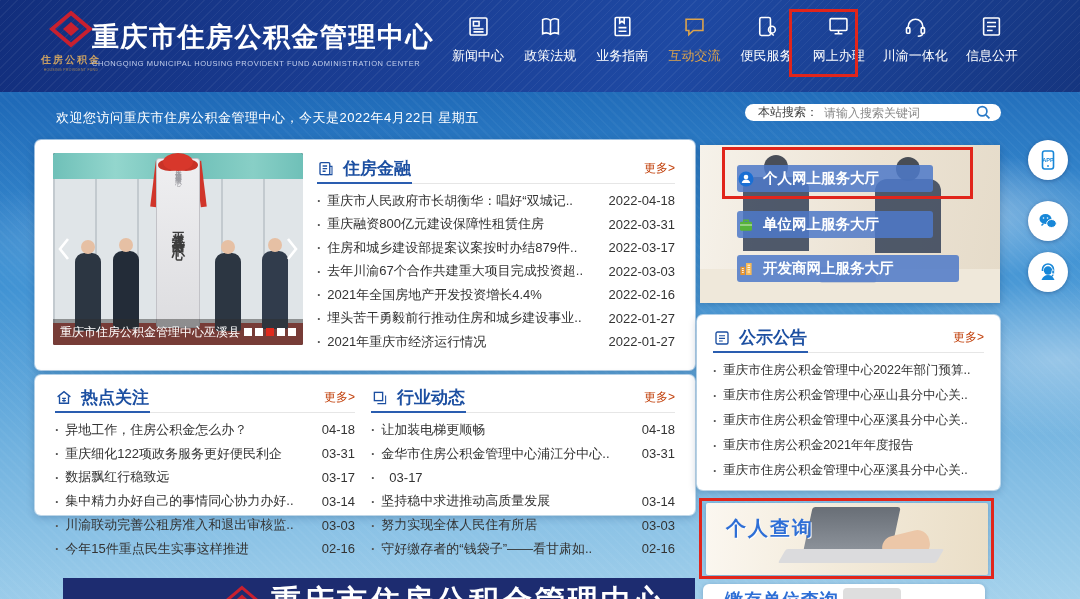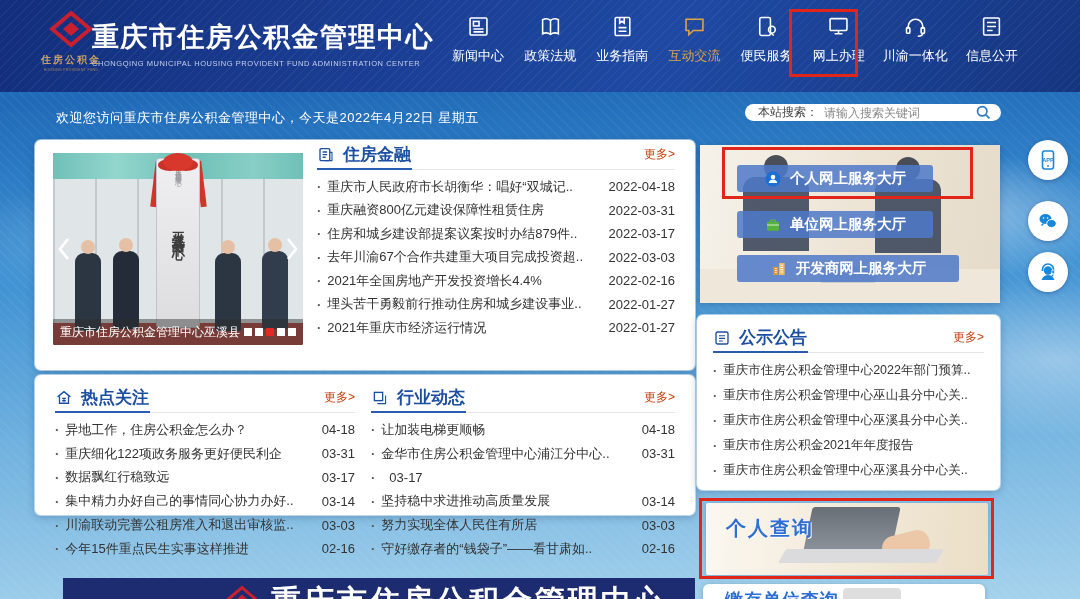--- a/index.html
+++ b/index.html
@@ -54,21 +54,21 @@
   .sec-head svg { width:18px; height:18px; flex:0 0 auto; }
   .more { margin-left:auto; font-size:12px; color:#c2410c; cursor:pointer; white-space:nowrap; }
 
   .news-list { margin-top:5px; }
   .news-row { display:flex; align-items:center; height:23.5px; font-size:13px; color:#333; cursor:pointer; }
   .news-row::before { content:"·"; color:#555; font-weight:bold; margin-right:6px; }
   .nt { flex:1; white-space:nowrap; overflow:hidden; }
   .nd { margin-left:8px; color:#333; white-space:nowrap; }
   .card-bottom .news-row { height:23.8px; }
 
-  .panel-housing { position:absolute; left:282px; top:0; right:20px; }
+  .panel-housing { position:absolute; left:282px; top:14px; right:20px; }
   .panel-hot { position:absolute; left:20px; top:8px; width:300px; }
   .panel-industry { position:absolute; left:336px; top:8px; width:304px; }
   .panel-announce { position:absolute; left:16px; top:8px; right:16px; }
   .panel-announce .news-row { height:25px; font-size:12.5px; }
 
   
   .carousel { position:absolute; left:18px; top:13px; width:250px; height:192px; overflow:hidden; border-radius:2px; background:#0f172a; }
   .scene { position:absolute; inset:0; }
   .sign-strip { position:absolute; left:0; top:0; right:0; height:26px;
                 background:linear-gradient(90deg,#6fc0b8 0%,#93d6cd 25%,#6fc0b8 55%,#88cfc6 80%,#6fc0b8 100%); }
@@ -106,21 +106,21 @@
   .services { position:absolute; left:700px; top:145px; width:300px; height:158px; overflow:hidden; z-index:3;
               box-shadow:0 2px 8px rgba(0,40,90,.28); }
   .svc-photo { position:absolute; inset:0; background:linear-gradient(100deg,#f6f2ea 0%,#ece3d4 55%,#e5dbc9 100%); }
   .sil-head { position:absolute; width:24px; height:24px; border-radius:50%; background:#2b3340; opacity:.85; }
   .sil-body { position:absolute; width:66px; height:74px; border-radius:12px 12px 0 0; background:#323f56; opacity:.85; }
   .h1 { left:64px; top:10px; } .b1 { left:43px; top:32px; }
   .h2 { left:196px; top:12px; } .b2 { left:175px; top:34px; }
   .desk { position:absolute; left:0; right:0; bottom:0; height:34px; background:#efe8da; }
   .desk-laptop { position:absolute; left:120px; bottom:20px; width:56px; height:16px; background:#c9ccd1; border-radius:2px; }
   .svc-btn { position:absolute; left:37px; width:196px; height:27px; background:rgba(78,121,200,.86); border-radius:3px;
-             display:flex; align-items:center; justify-content:center; gap:8px; cursor:pointer;
+             display:flex; align-items:center; gap:8px; cursor:pointer;
              color:#fff; font-weight:bold; font-size:14.5px; white-space:nowrap; }
   .svc-btn svg { width:18px; height:18px; flex:0 0 auto; }
   .svc1 { top:20px; } .svc2 { top:66px; } .svc3 { top:110px; width:222px; }
 
   .banner-personal { position:absolute; left:706px; top:503px; width:282px; height:72px; overflow:hidden; z-index:3;
                      border-radius:2px; box-shadow:0 1px 5px rgba(0,40,90,.25); cursor:pointer;padding-left:44px; }
   .pq-photo { position:absolute; inset:0; background:linear-gradient(95deg,#fbf7f0 0%,#f3ebdb 45%,#eadec7 100%); }
   .pq-screen { position:absolute; right:92px; top:4px; width:88px; height:44px; border-radius:3px;
                background:linear-gradient(#686e76,#8d939b); transform:skewX(-12deg); }
   .pq-base { position:absolute; right:48px; top:46px; width:158px; height:14px; background:#dbdbdd; border-radius:2px; transform:skewX(-30deg); }

